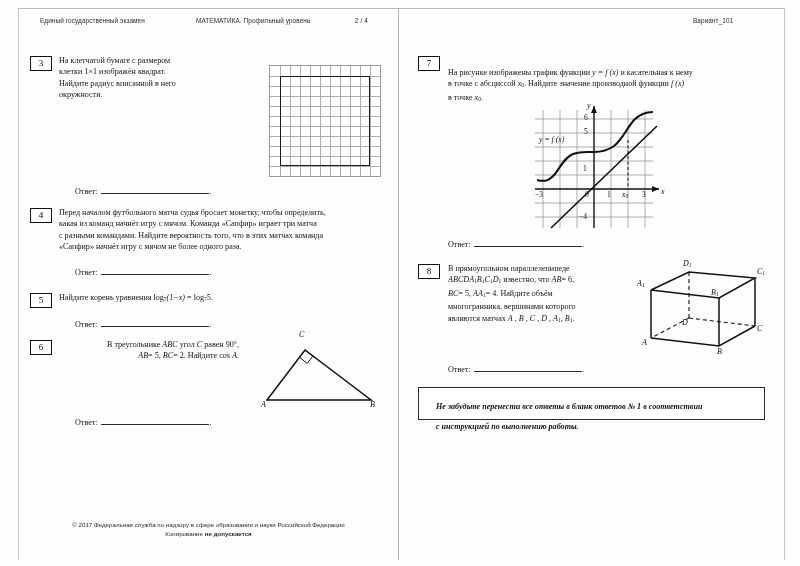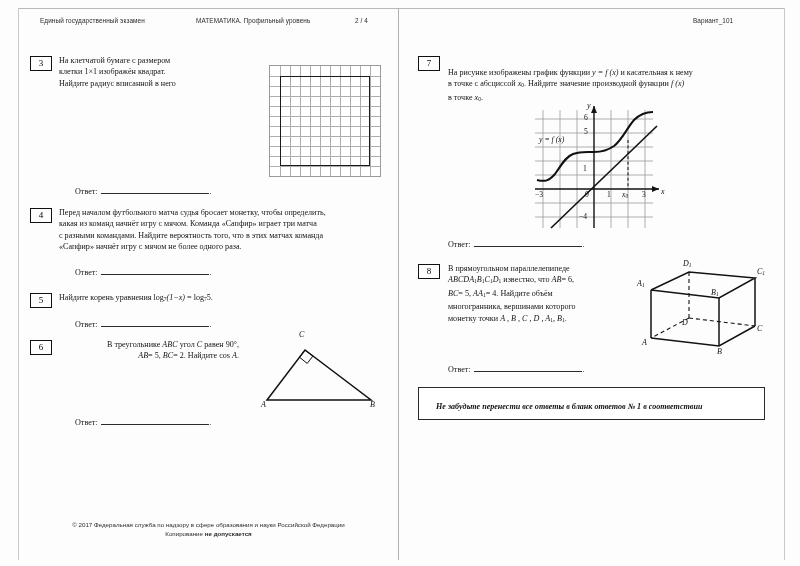--- a/index.html
+++ b/index.html
@@ -190,20 +190,21 @@
   <div class="runhead runhead-variant">Вариант_101</div>
 
   <div class="page" id="page-left">
 
     <div class="task">
       <div class="qnum" style="left:11px; top:48px;">3</div>
       <div class="qtext" style="left:40px; top:47px; width:165px;">
         <div>На клетчатой бумаге с размером</div>
         <div>клетки 1×1 изображён квадрат.</div>
         <div>Найдите радиус вписанной в него</div>
+        <div>окружности.</div>
       </div>
 
       <div class="gridfig" id="grid-figure" style="left:250px; top:57px; width:110px; height:110px;">
         <div class="cellgrid" id="grid-lines">
             <div class="gl" style="left: 10px; top: 0px; width: 1px; height: 110px;"></div>
             <div class="gl" style="left: 20px; top: 0px; width: 1px; height: 110px;"></div>
             <div class="gl" style="left: 30px; top: 0px; width: 1px; height: 110px;"></div>
             <div class="gl" style="left: 40px; top: 0px; width: 1px; height: 110px;"></div>
             <div class="gl" style="left: 50px; top: 0px; width: 1px; height: 110px;"></div>
             <div class="gl" style="left: 60px; top: 0px; width: 1px; height: 110px;"></div>
@@ -380,21 +381,21 @@
           <span>известно, что</span>
           <span class="mathi">AB</span><span>= 6,</span>
         </div>
         <div>
           <span class="mathi">BC</span><span>= 5,</span>
           <span class="mathi">AA</span><sub>1</sub><span>= 4.</span>
           <span>Найдите объём</span>
         </div>
         <div>многогранника, вершинами которого</div>
         <div>
-          <span>монетку точки</span>
+          <span>являются матчах</span>
           <span class="mathi">A , B , C , D , A</span><sub>1</sub><span class="mathi">, B</span><sub>1</sub><span>.</span>
         </div>
       </div>
 
       <div class="figbox" style="left:238px; top:252px;">
         <svg width="135" height="105" viewBox="0 0 135 105">
 
           <g fill="none" stroke="#121212" stroke-width="1.5">
 
             <polyline points="14,30 52,12 118,18 82,38 14,30"></polyline>
@@ -422,15 +423,16 @@
         <span class="figlabel" style="left:120px; top:64px;">C</span>
       </div>
 
       <div class="answer" style="left:49px; top:355px;">
         <span>Ответ:</span><span class="rule" style="width:108px;"></span><span>.</span>
       </div>
     </div>
 
     <div class="notice" style="left:19px; top:379px; width:347px; height:33px;">
       <p>Не забудьте перенести все ответы в бланк ответов № 1 в соответствии</p>
+      <p>с инструкцией по выполнению работы.</p>
     </div>
   </div>
 </div>
 
 </body></html>

